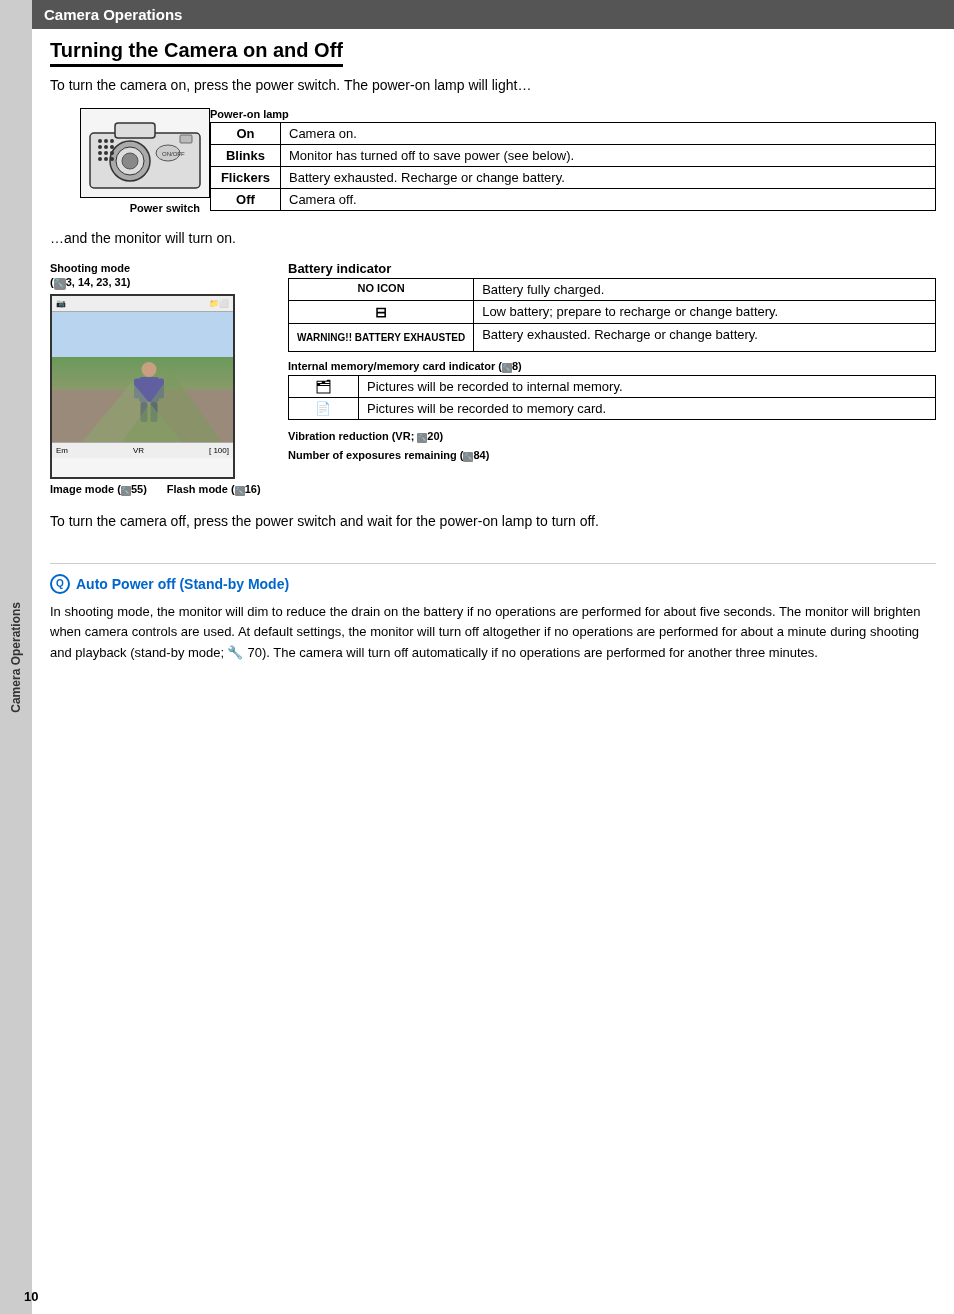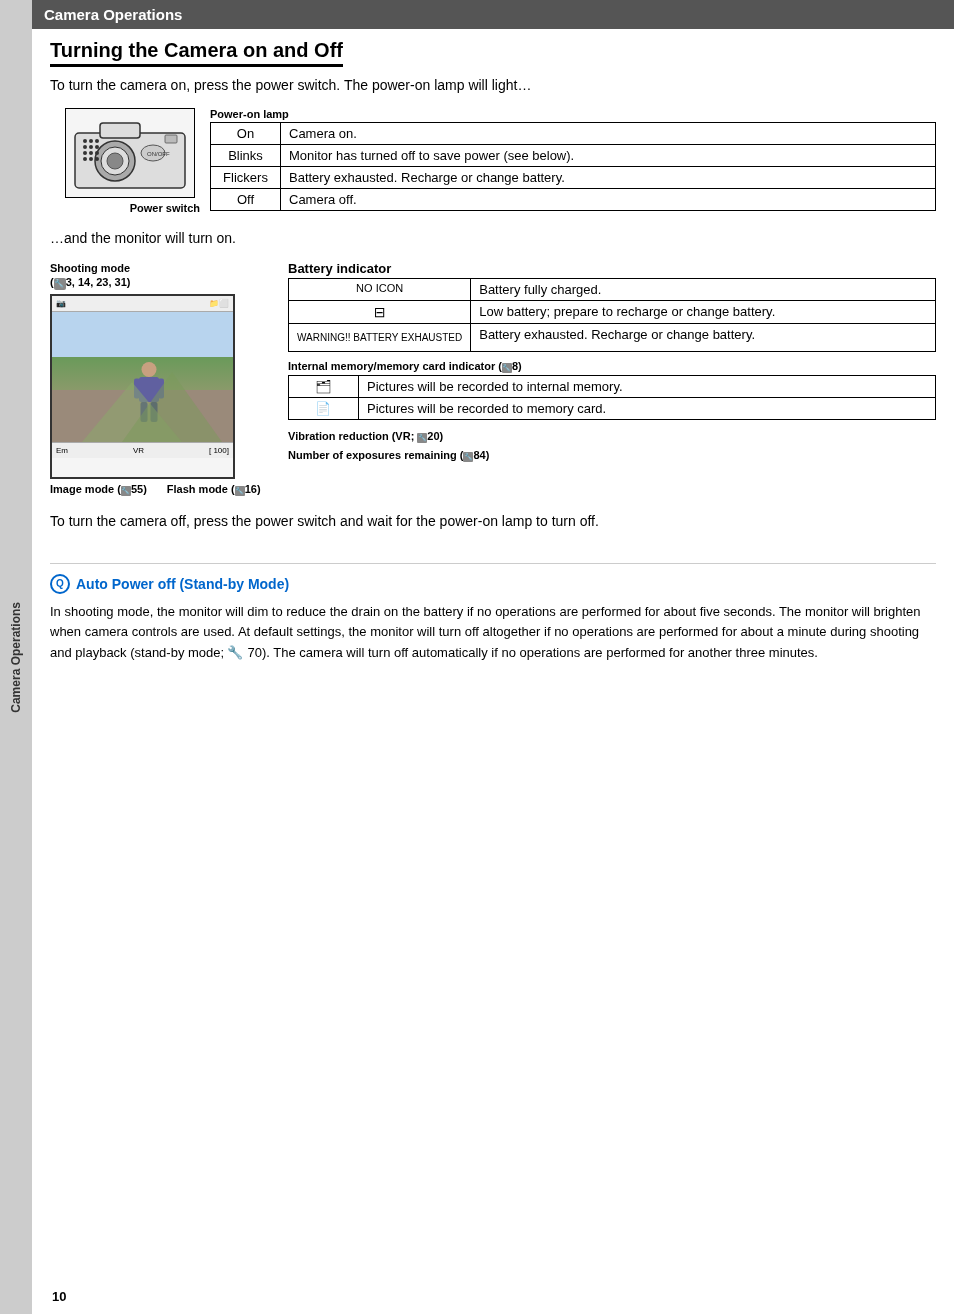--- a/index.html
+++ b/index.html
@@ -72,21 +72,21 @@
       gap: 0;
       margin-bottom: 14px;
       align-items: flex-start;
     }
 
     .camera-diagram {
       width: 160px;
       flex-shrink: 0;
       display: flex;
       flex-direction: column;
-      align-items: center;
+      align-items: flex-end;
       position: relative;
     }
 
     .camera-img {
       width: 130px;
       height: 90px;
       border: 1.5px solid #000;
       background: #f5f5f5;
       display: flex;
       align-items: center;
@@ -130,21 +130,21 @@
 
     .info-table td {
       border: 1px solid #000;
       padding: 3px 8px;
       vertical-align: top;
     }
 
     .info-table td:first-child {
       white-space: nowrap;
       text-align: center;
-      font-weight: normal;
+      font-weight: bold;
       width: 70px;
     }
 
     .monitor-text {
       font-size: 14px;
       margin: 10px 0 12px 0;
       line-height: 1.5;
     }
 
     
@@ -199,21 +199,21 @@
 
     .auto-power-text {
       font-size: 13px;
       line-height: 1.6;
       color: #000;
     }
 
     .page-number {
       position: absolute;
       bottom: 10px;
-      left: 52px;
+      left: 24px;
       font-size: 13px;
       font-weight: bold;
     }
 
     
     .cam-dot { fill: #333; }
     .cam-body { fill: #ddd; stroke: #333; stroke-width: 1.5; }
   </style>
 </head>
 <body>

